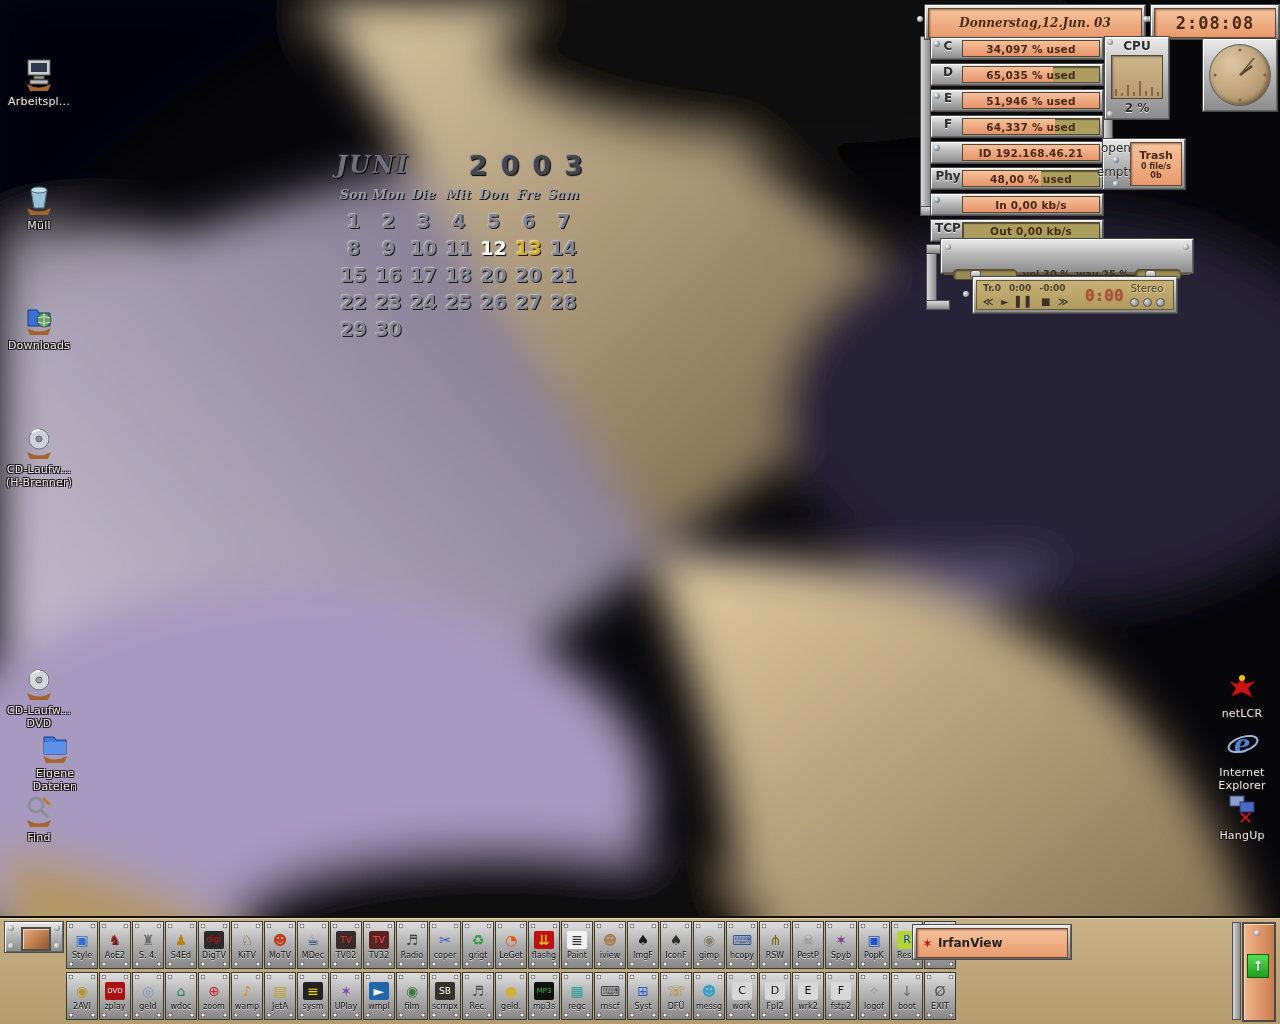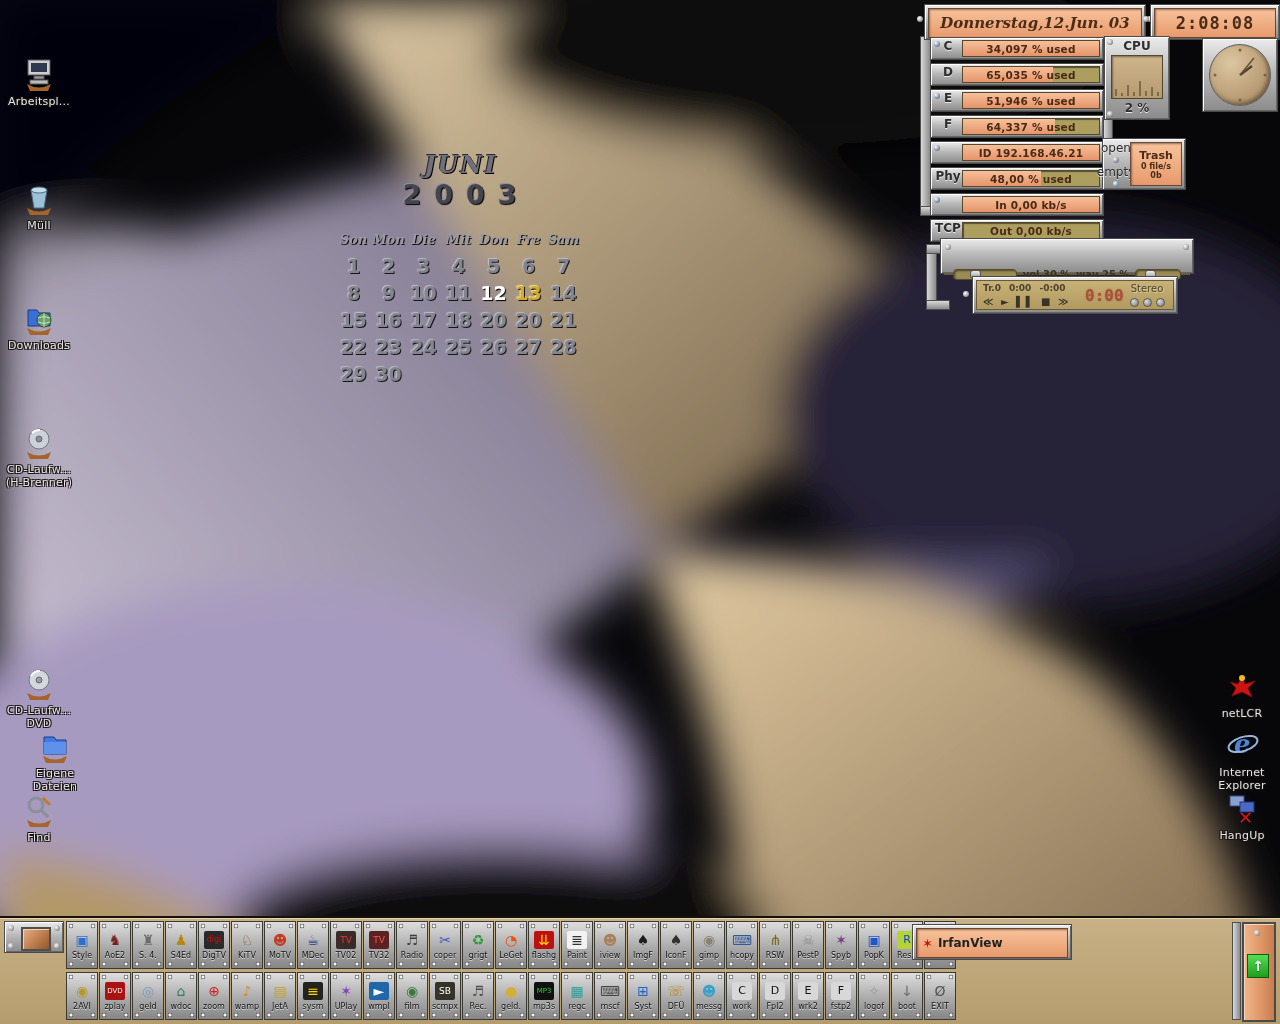--- a/index.html
+++ b/index.html
@@ -22,38 +22,38 @@
         border:1px solid #4f4f4f;}
 
   
   .dicon{position:absolute;width:78px;text-align:center;cursor:default;}
   .dicon svg{display:block;margin:0 auto;}
   .dlabel{margin-top:1px;font-size:11px;line-height:13px;color:#ece4e0;letter-spacing:.2px;
           text-shadow:1px 1px 0 #141414,-1px 1px 0 #141414,1px -1px 0 #141414,-1px -1px 0 #141414;}
 
   
   .cal{position:absolute;left:336px;top:150px;width:250px;}
-  .cal-title{display:flex;justify-content:space-between;align-items:center;flex-direction:column;}
+  .cal-title{display:flex;justify-content:space-between;align-items:flex-start;}
   .cal-month{font-family:"DejaVu Serif",serif;font-style:italic;font-weight:bold;font-size:24px;
              color:#70707c;letter-spacing:2px;text-shadow:1px 1px 0 #000,-1px -1px 0 #2c2c32;}
   .cal-year{font-size:27px;font-weight:bold;letter-spacing:13px;color:#44444e;
             text-shadow:-1px -1px 0 #90909c,1px 1px 1px #000;margin-right:-10px;}
-  .cal-wk{display:grid;grid-template-columns:repeat(7,35px);margin-top:22px;}
+  .cal-wk{display:grid;grid-template-columns:repeat(7,35px);margin-top:6px;}
   .cal-wk span{font-family:"DejaVu Serif",serif;font-style:italic;font-weight:bold;font-size:13px;
             text-align:center;color:#9a9aa2;text-shadow:1px 1px 0 #0a0a0a;}
   .cal-days{display:grid;grid-template-columns:repeat(7,35px);grid-auto-rows:27px;margin-top:8px;}
   .cal-days span{font-size:19px;font-weight:bold;text-align:center;color:#84848e;
             text-shadow:1px 1px 0 #17171b,-1px -1px 1px #bdbdc8;}
   .cal-days span.today{color:#ffffff;text-shadow:1px 1px 1px #000;}
   .cal-days span.marked{color:#d2ac2c;text-shadow:1px 1px 0 #17130a,-1px -1px 1px #efe1a0;}
 
   
   .frame{position:absolute;padding:3px;}
   .lcd-text{height:100%;display:flex;align-items:center;justify-content:center;}
-  .date-text{font-family:"DejaVu Serif",serif;font-style:italic;font-weight:bold;font-size:15px;}
+  .date-text{font-family:"DejaVu Serif",serif;font-style:italic;font-weight:bold;font-size:12px;}
   .time-text{font-family:"DejaVu Sans Mono",monospace;font-weight:bold;font-size:17px;letter-spacing:1px;}
 
   .mrow{position:relative;width:172px;height:21px;margin-bottom:3px;}
   .mrow .led{position:absolute;left:3px;top:3px;}
   .mlabel{position:absolute;left:4px;top:1px;width:26px;text-align:center;font-size:12px;
           font-weight:bold;color:#2e2e2e;text-shadow:0 1px 0 #e8e8e8;}
   .mbar{position:absolute;left:31px;top:2px;right:3px;bottom:2px;background:#ab9e5e;
         border:1px solid #55482c;box-shadow:inset 1px 1px 1px rgba(0,0,0,.5);overflow:hidden;}
   .mfill{position:absolute;left:0;top:0;bottom:0;background:linear-gradient(180deg,#f6c09a,#e6946a);}
   .mtext{position:absolute;left:0;right:0;top:0;bottom:0;display:flex;align-items:center;

